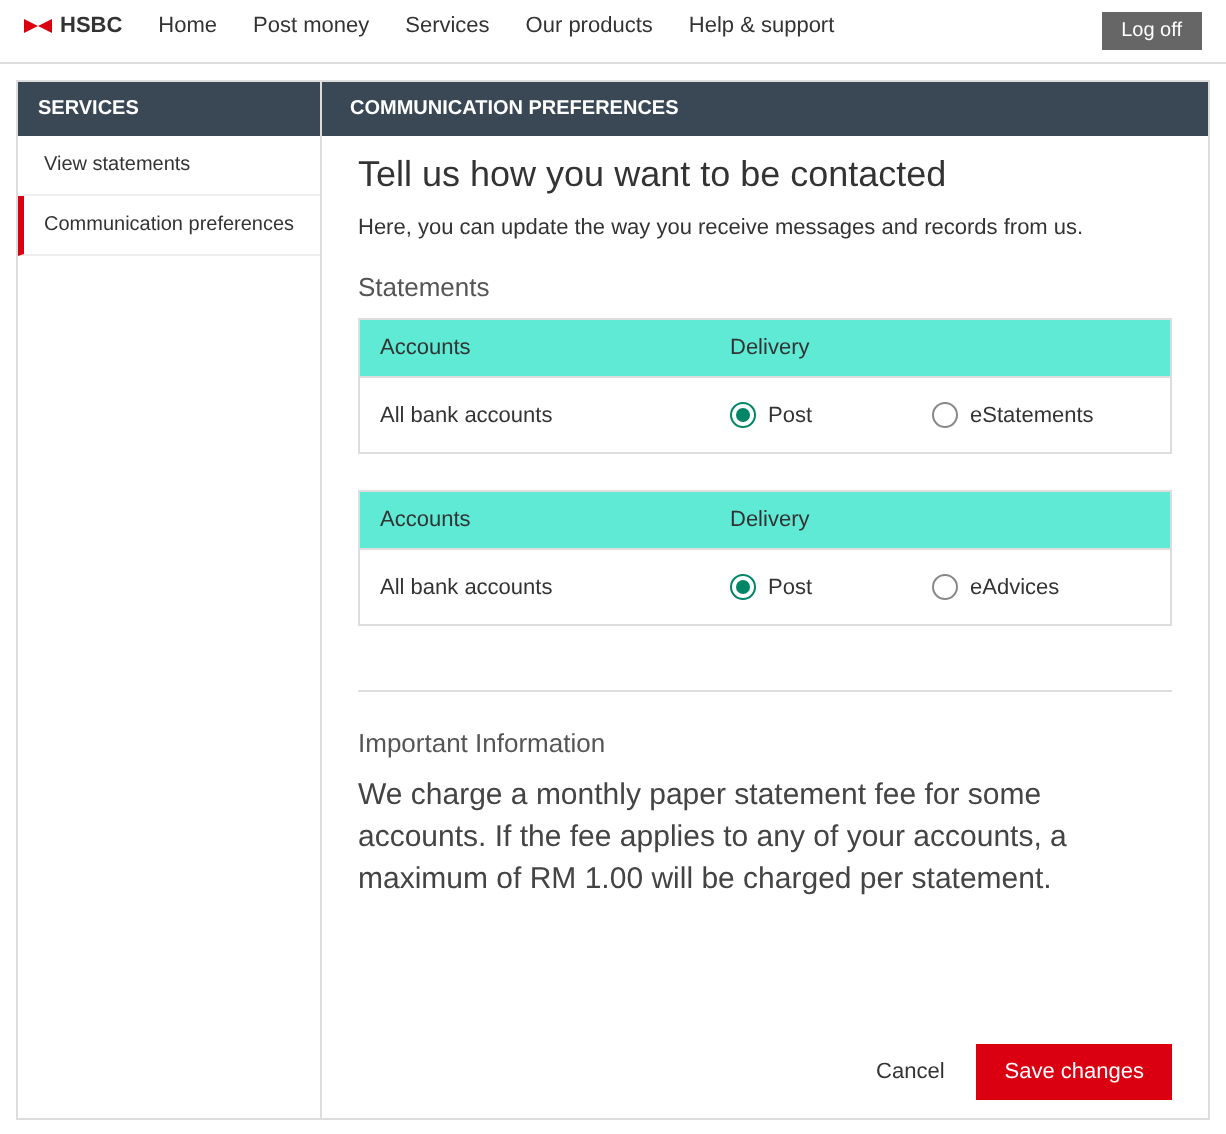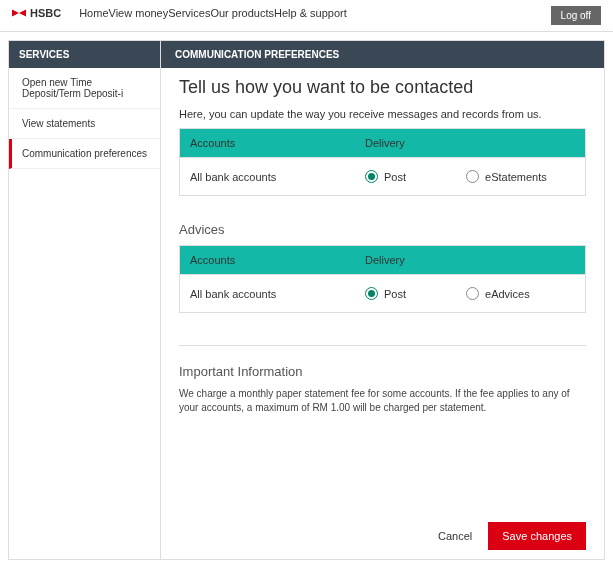--- a/index.html
+++ b/index.html
@@ -1,92 +1,92 @@
 <!DOCTYPE html>
 <html><head>
 <meta charset="utf-8">
 <style>
 *{box-sizing:border-box;margin:0;padding:0}
 body{font-family:Arial,Helvetica,sans-serif;font-size:12px;color:#333;background:#fff;width:613px}
 .topbar{display:flex;align-items:flex-start;justify-content:space-between;padding:6px 12px;border-bottom:1px solid #ddd;height:32px}
 .topbar-left{display:flex;align-items:center;gap:18px}
 .logo{display:flex;align-items:center;gap:4px;font-weight:bold;font-size:11px}
 .logo-icon{width:14px;height:14px}
-.nav{display:flex;}
+.nav{display:flex;gap:18px}
 .nav-item{font-size:11px;color:#333;cursor:pointer}
 .logoff-btn{background:#666;color:#fff;border:none;padding:4px 10px;font-size:10px;cursor:pointer}
 .page{padding:8px;background:#fff}
 .layout{display:flex;border:1px solid #ddd;min-height:520px}
 .sidebar{width:152px;border-right:1px solid #ddd;background:#fff}
 .sidebar-header{background:#3a4856;color:#fff;font-size:10px;font-weight:bold;padding:8px 10px}
 .sidebar-item{padding:9px 10px;font-size:10px;color:#333;border-bottom:1px solid #eee;cursor:pointer;border-left:3px solid transparent}
 .sidebar-item.active{border-left:3px solid #db0011;font-weight:normal}
 .main{flex:1;display:flex;flex-direction:column}
 .main-header{background:#3a4856;color:#fff;font-size:10px;font-weight:bold;padding:8px 14px}
 .content{padding:9px 18px;flex:1;display:flex;flex-direction:column}
 h1{font-size:18px;font-weight:normal;color:#333;margin-bottom:10px}
 .intro{font-size:11px;color:#333;margin-bottom:8px}
 .section-title{font-size:13px;color:#555;margin-bottom:8px;margin-top:8px}
 .pref-table{border:1px solid #ddd;margin-bottom:18px}
-.pref-head{display:flex;background:#14b8a6;border-bottom:1px solid #ddd}
+.pref-head{display:flex;background:#5eead4;border-bottom:1px solid #ddd}
 .pref-head .col{padding:8px 10px;font-size:11px;color:#333}
 .pref-row{display:flex;align-items:center}
 .pref-row .col{padding:12px 10px;font-size:11px;color:#333}
 .col-acc{width:175px}
 .col-del{flex:1}
 .radio-group{display:flex;gap:60px;align-items:flex-end}
 .radio-opt{display:flex;align-items:center;gap:6px;cursor:pointer}
 .radio-outer{width:13px;height:13px;border:1px solid #888;border-radius:50%;display:flex;align-items:center;justify-content:center;background:#fff}
 .radio-outer.checked{border-color:#008566}
 .radio-inner{width:7px;height:7px;border-radius:50%;background:#008566}
 .divider{border:none;border-top:1px solid #ddd;margin:14px 0 10px}
-.info-text{font-size:10px;color:#444;line-height:1.4;margin-bottom:20px}
+.info-text{font-size:15px;color:#444;line-height:1.4;margin-bottom:20px}
 .actions{margin-top:auto;display:flex;justify-content:flex-end;gap:16px;align-items:center;padding-top:40px}
 .btn-cancel{background:none;border:none;color:#333;font-size:11px;cursor:pointer}
 .btn-save{background:#db0011;color:#fff;border:none;padding:8px 14px;font-size:11px;cursor:pointer}
 </style>
 </head>
 <body>
 
 <div class="topbar">
   <div class="topbar-left">
     <div class="logo">
       <svg class="logo-icon" viewBox="0 0 24 24">
         <rect x="0" y="6" width="24" height="12" fill="#fff"></rect>
         <polygon points="0,6 12,12 0,18" fill="#db0011"></polygon>
         <polygon points="24,6 12,12 24,18" fill="#db0011"></polygon>
         <polygon points="0,6 12,0 24,6 12,12" fill="#db0011" opacity="0"></polygon>
       </svg>
       <span>HSBC</span>
     </div>
     <div class="nav">
       <span class="nav-item">Home</span>
-      <span class="nav-item">View money</span>
+      <span class="nav-item">Post money</span>
       <span class="nav-item">Services</span>
       <span class="nav-item">Our products</span>
       <span class="nav-item">Help &amp; support</span>
     </div>
   </div>
   <button class="logoff-btn">Log off</button>
 </div>
 
 <div class="page">
   <div class="layout">
     <div class="sidebar">
       <div class="sidebar-header">SERVICES</div>
-      <div class="sidebar-item">Open new Time Deposit/Term Deposit-i</div>
       <div class="sidebar-item">View statements</div>
       <div class="sidebar-item active">Communication preferences</div>
     </div>
     <div class="main">
       <div class="main-header">COMMUNICATION PREFERENCES</div>
       <div class="content">
         <h1>Tell us how you want to be contacted</h1>
         <p class="intro">Here, you can update the way you receive messages and records from us.</p>
 
+        <div class="section-title">Statements</div>
         <div class="pref-table">
           <div class="pref-head">
             <div class="col col-acc">Accounts</div>
             <div class="col col-del">Delivery</div>
           </div>
           <div class="pref-row">
             <div class="col col-acc">All bank accounts</div>
             <div class="col col-del">
               <div class="radio-group">
                 <label class="radio-opt">
@@ -97,21 +97,20 @@
                 </label>
                 <label class="radio-opt">
                   <span class="radio-outer"></span>
                   <span>eStatements</span>
                 </label>
               </div>
             </div>
           </div>
         </div>
 
-        <div class="section-title">Advices</div>
         <div class="pref-table">
           <div class="pref-head">
             <div class="col col-acc">Accounts</div>
             <div class="col col-del">Delivery</div>
           </div>
           <div class="pref-row">
             <div class="col col-acc">All bank accounts</div>
             <div class="col col-del">
               <div class="radio-group">
                 <label class="radio-opt">

